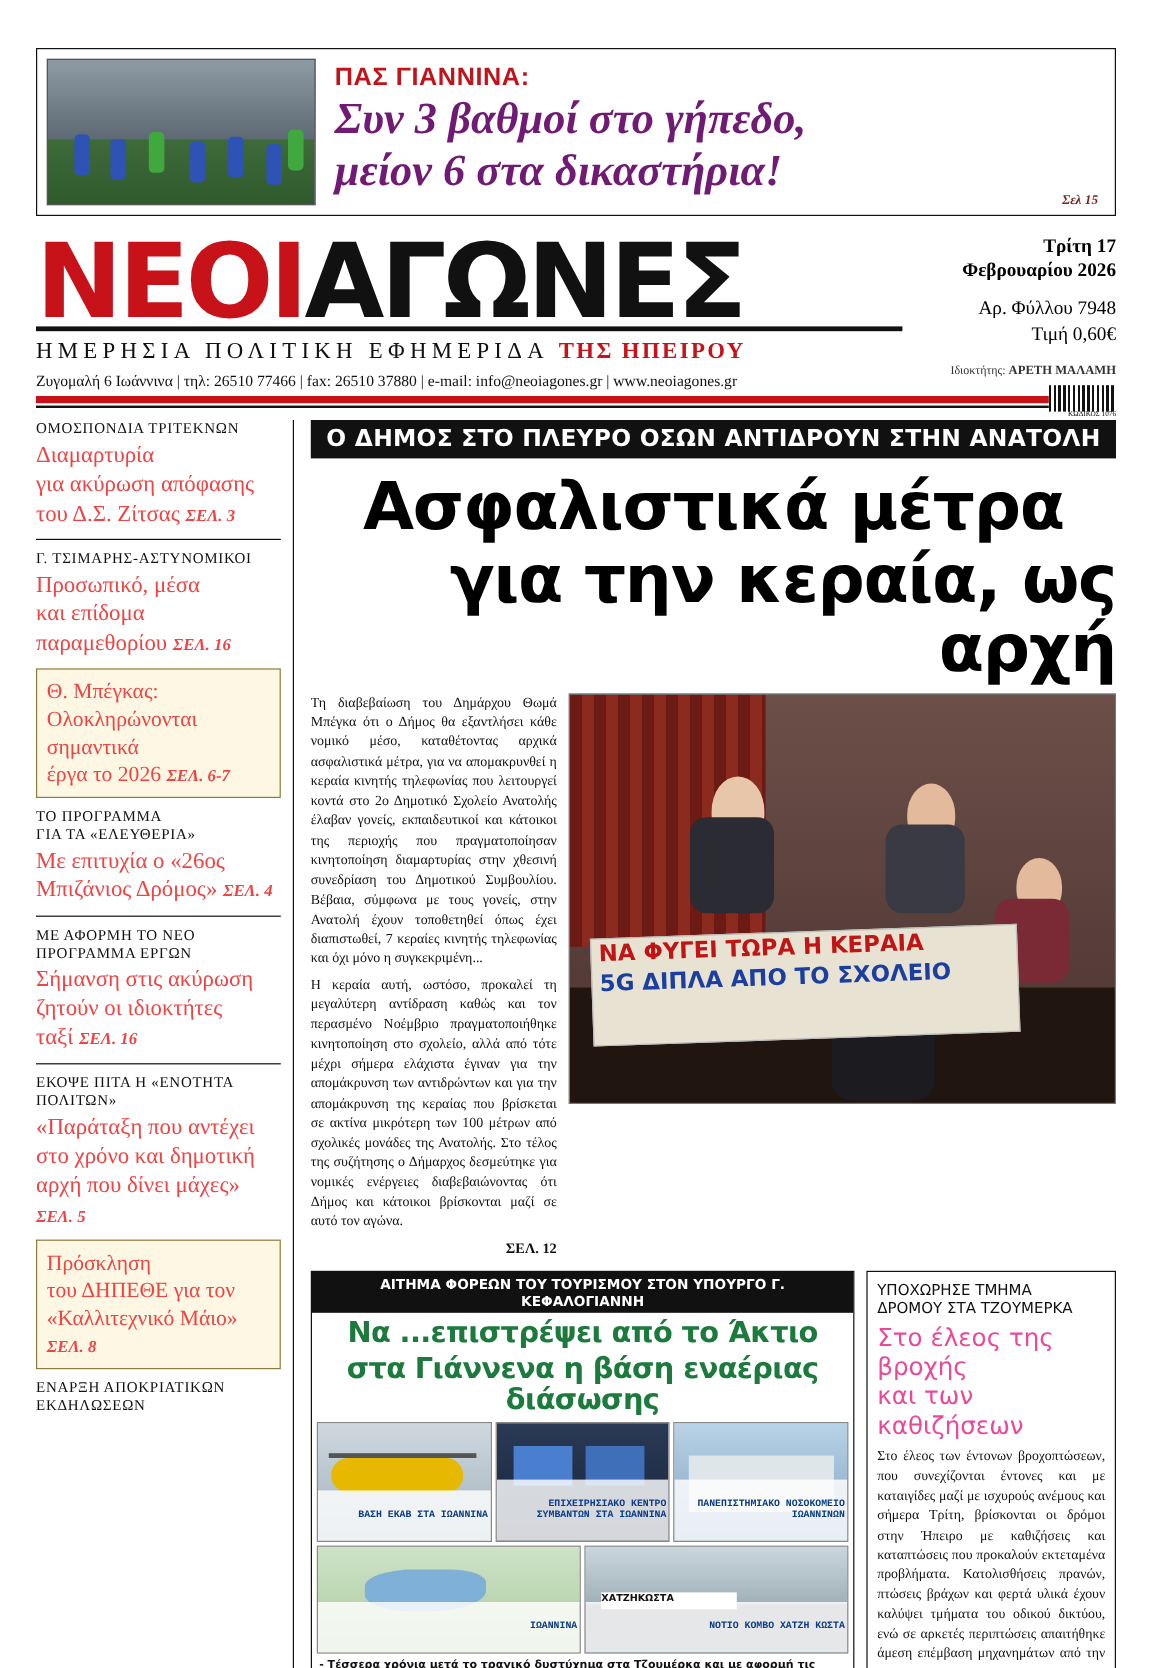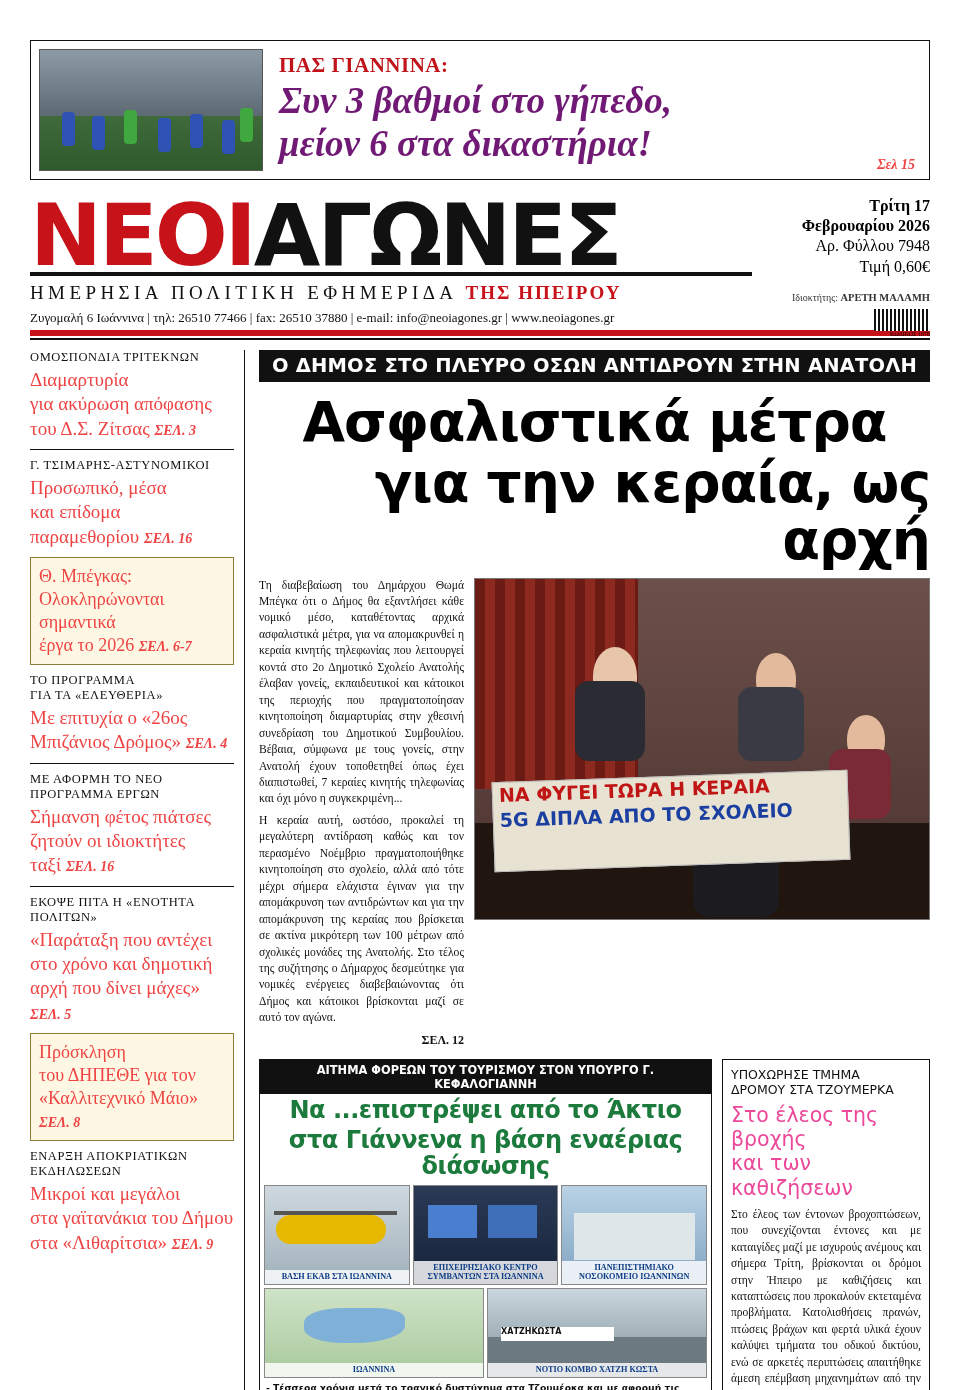--- a/index.html
+++ b/index.html
@@ -7,36 +7,36 @@
   .page{width:960px;height:1390px;background:#fff;position:relative;overflow:hidden;margin:0 auto;}
   .inner{position:absolute;left:30px;top:40px;width:900px;}
 
   
   .promo{border:1px solid #111;height:140px;display:flex;align-items:stretch;box-sizing:border-box;}
   .promo-img{width:222px;margin:8px 0 8px 8px;background:#6d7d8c;position:relative;overflow:hidden;border:1px solid #555;}
   .pitch{position:absolute;left:0;top:55%;width:100%;height:45%;background:linear-gradient(#3f6a3a,#2f5a2c);}
   .crowd{position:absolute;left:0;top:0;width:100%;height:55%;background:linear-gradient(#8e9aa4,#5d6a74);}
   .pl{position:absolute;width:13px;height:34px;border-radius:4px;}
   .promo-txt{flex:1;padding:12px 10px 6px 16px;position:relative;}
-  .promo-kicker{color:#c0131a;font-weight:bold;font-size:21px;letter-spacing:.5px;font-family:Liberation Serif, serif;}
+  .promo-kicker{color:#c0131a;font-weight:bold;font-size:21px;letter-spacing:.5px;font-family:Liberation Sans, sans-serif;}
   .promo-h{color:#701a75;font-weight:bold;font-size:37px;line-height:1.12;font-style:italic;font-family:"Liberation Serif",serif;margin-top:2px;}
-  .promo-ref{position:absolute;right:14px;bottom:6px;font-style:italic;font-weight:bold;font-size:14px;color:#ef4444;}
+  .promo-ref{position:absolute;right:14px;bottom:6px;font-style:italic;font-weight:bold;font-size:11px;color:#7f1d1d;}
 
   
   .masthead{margin-top:12px;position:relative;height:130px;}
   .logo{font-family:"DejaVu Sans",sans-serif;font-weight:bold;font-size:86px;letter-spacing:-3px;line-height:86px;}
   .logo .neo{color:#c8121a;}
   .logo .ag{color:#111;}
   .logo-rule{height:4px;background:#111;width:722px;margin-top:-6px;}
   .subline{margin-top:6px;font-size:19px;letter-spacing:4.4px;color:#111;font-family:"Liberation Serif",serif;}
   .subline .red{color:#c8121a;font-weight:bold;letter-spacing:2px;}
   .contact{margin-top:6px;font-size:13px;color:#111;}
   .mast-right{position:absolute;right:0;top:4px;text-align:right;width:230px;}
   .mast-right .date{font-weight:bold;font-size:16px;line-height:1.25;}
-  .mast-right .issue{font-size:16px;line-height:1.3;}
+  .mast-right .issue{font-size:16px;margin-top:12px;line-height:1.3;}
   .mast-right .owner{font-size:10px;margin-top:14px;color:#333;}
   .mast-right .owner b{font-size:10.5px;}
   .barcode{margin-top:6px;margin-left:auto;width:56px;height:22px;background:repeating-linear-gradient(90deg,#111 0 2px,#fff 2px 4px);}
   .barcode-cap{font-size:6px;text-align:right;}
   .red-rule{height:6px;background:#c8121a;margin-top:8px;}
   .blk-rule{height:2px;background:#111;margin-top:2px;}
 
   
   .cols{display:flex;margin-top:10px;}
   .left-col{width:215px;padding-right:10px;box-sizing:border-box;border-right:1px solid #111;}
@@ -68,21 +68,21 @@
   .lp-dark{position:absolute;background:#20150f;}
 
   
   .bottom{display:flex;gap:10px;margin-top:10px;}
   .bl{flex:1;border:1px solid #111;padding:0;position:relative;}
   .br{width:208px;border:1px solid #111;padding:7px 8px;box-sizing:border-box;}
   .bl-kicker{background:#111;color:#fff;font-family:"DejaVu Sans",sans-serif;font-weight:bold;font-size:11.4px;padding:3px 21px;text-align:center;}
   .bl-h{font-family:"DejaVu Sans",sans-serif;font-weight:bold;font-size:24px;line-height:1.08;color:#1b7a3c;text-align:center;padding:4px 6px 0;letter-spacing:-.5px;}
   .photo-strip{display:flex;gap:3px;margin:5px 4px 0;}
   .ps{flex:1;height:98px;position:relative;overflow:hidden;border:1px solid #888;}
-  .ps-cap{position:absolute;left:0;bottom:0;width:100%;background:rgba(255,255,255,.82);color:#0b3c86;font-family:Liberation Serif, serif;font-weight:bold;font-size:8.2px;line-height:1.12;padding:2px 2px;box-sizing:border-box;text-align:center;}
+  .ps-cap{position:absolute;left:0;bottom:0;width:100%;background:rgba(255,255,255,.82);color:#0b3c86;font-family:Liberation Mono, monospace;font-weight:bold;font-size:8.2px;line-height:1.12;padding:16px 2px;box-sizing:border-box;text-align:right;}
   .photo-strip2{display:flex;gap:3px;margin:3px 4px 0;}
   .ps2{flex:1;height:88px;position:relative;overflow:hidden;border:1px solid #888;}
   .bl-foot{font-family:"DejaVu Sans",sans-serif;font-weight:bold;font-size:9.2px;line-height:1.3;color:#111;padding:4px 6px 5px;position:relative;}
   .br-kicker{font-family:"DejaVu Sans",sans-serif;font-size:12.5px;line-height:1.25;color:#111;}
   .br-h{font-family:"DejaVu Sans",sans-serif;font-weight:normal;font-size:20.5px;line-height:1.18;color:#ec4899;margin:5px 0 6px;}
   .br-body{font-size:11.5px;line-height:1.43;text-align:justify;color:#111;}
 </style>
 </head>
 <body>
 
@@ -179,21 +179,21 @@
             <span>Μπιζάνιος Δρόμος»</span>
             <span class="pg">ΣΕΛ. 4</span>
           </div>
         </div>
         <div class="lc-sep"></div>
 
         <div>
           <div class="lc-kicker">ΜΕ ΑΦΟΡΜΗ ΤΟ ΝΕΟ</div>
           <div class="lc-kicker">ΠΡΟΓΡΑΜΜΑ ΕΡΓΩΝ</div>
           <div class="lc-head">
-            <span>Σήμανση φέτος πιάτσες</span><br>
+            <span>Σήμανση στις ακύρωση</span><br>
             <span>ζητούν οι ιδιοκτήτες</span><br>
             <span>ταξί</span>
             <span class="pg">ΣΕΛ. 16</span>
           </div>
         </div>
         <div class="lc-sep"></div>
 
         <div>
           <div class="lc-kicker">ΕΚΟΨΕ ΠΙΤΑ Η «ΕΝΟΤΗΤΑ</div>
           <div class="lc-kicker">ΠΟΛΙΤΩΝ»</div>
@@ -210,26 +210,20 @@
             <span>Πρόσκληση</span><br>
             <span>του ΔΗΠΕΘΕ για τον</span><br>
             <span>«Καλλιτεχνικό Μάιο»</span>
             <span class="pg">ΣΕΛ. 8</span>
           </div>
         </div>
 
         <div>
           <div class="lc-kicker">ΕΝΑΡΞΗ ΑΠΟΚΡΙΑΤΙΚΩΝ</div>
           <div class="lc-kicker">ΕΚΔΗΛΩΣΕΩΝ</div>
-          <div class="lc-head">
-            <span>Μικροί και μεγάλοι</span><br>
-            <span>στα γαϊτανάκια του Δήμου</span><br>
-            <span>στα «Λιθαρίτσια»</span>
-            <span class="pg">ΣΕΛ. 9</span>
-          </div>
         </div>
 
       </div>
 
       <div class="right-col">
 
         <div class="lead-kicker">Ο ΔΗΜΟΣ ΣΤΟ ΠΛΕΥΡΟ ΟΣΩΝ ΑΝΤΙΔΡΟΥΝ ΣΤΗΝ ΑΝΑΤΟΛΗ</div>
         <div class="lead-h">Ασφαλιστικά μέτρα</div>
         <div class="lead-h2">για την κεραία, ως αρχή</div>
 

